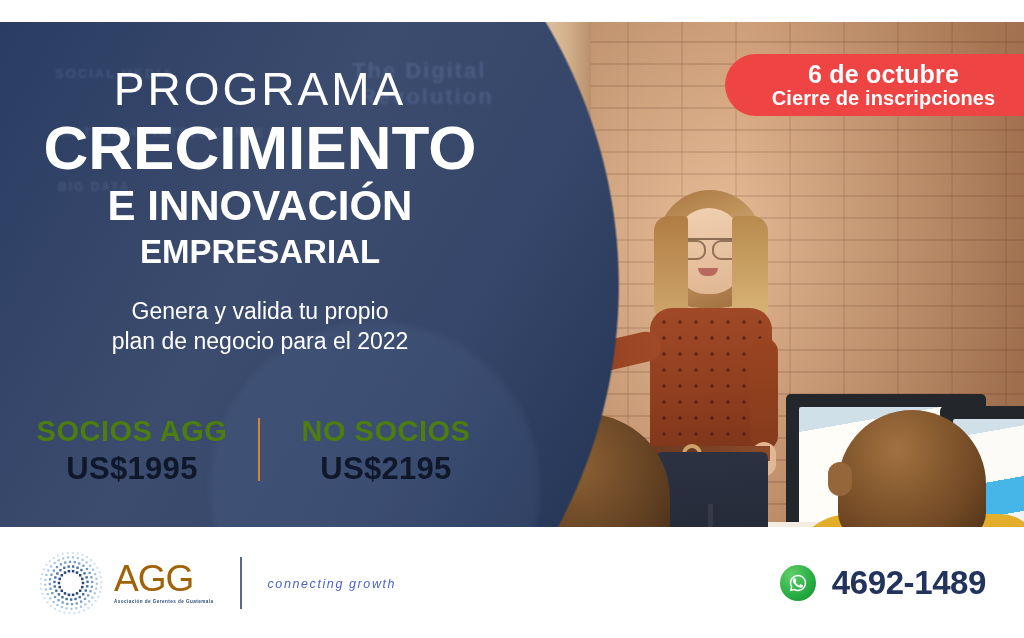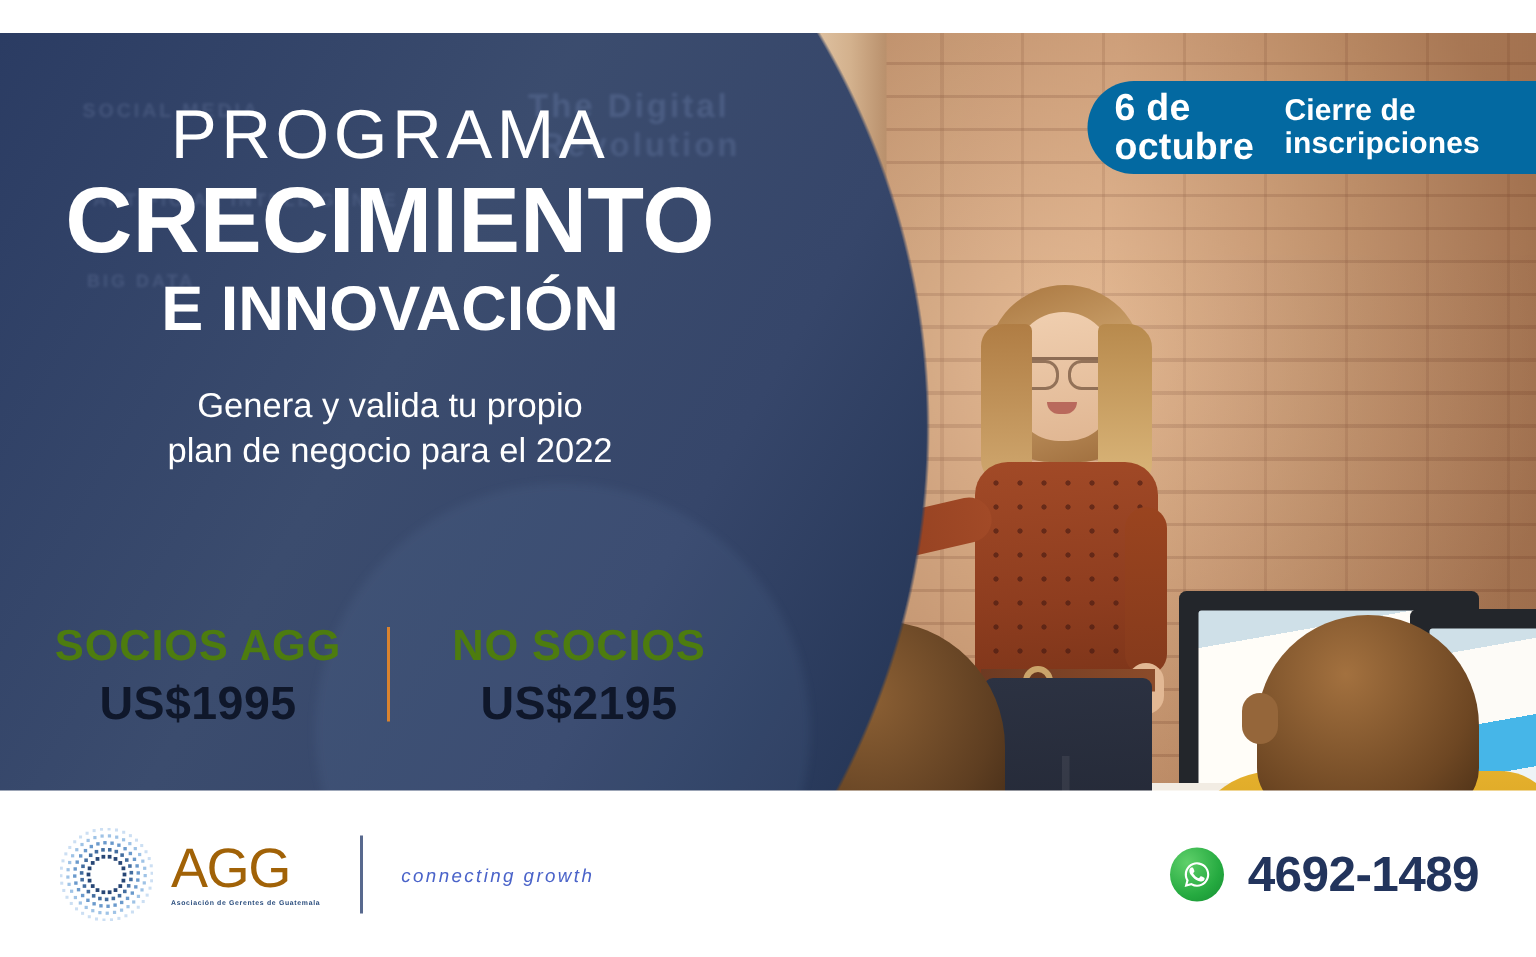--- a/index.html
+++ b/index.html
@@ -157,22 +157,22 @@
   .price-col{ width:50%; text-align:center; }
   .price-col.left{ padding-right:16px; }
   .price-col.right{ padding-left:16px; }
   .p-label{ font-size:29px; font-weight:700; color:#4d7c0f; letter-spacing:.5px; line-height:1.18; }
   .p-value{ margin-top:3px; font-size:31px; font-weight:700; color:#0f172a; letter-spacing:.3px; }
   .p-div{ width:2px; background:#d9832f; margin:4px 0 6px; }
 
   
   .badge{
     position:absolute; left:725px; top:32px; width:299px; height:62px;
-    background:#0369a1; border-radius:31px 0 0 31px;
-    display:flex; flex-direction:row; align-items:center; justify-content:center;
+    background:#ef4444; border-radius:31px 0 0 31px;
+    display:flex; flex-direction:column; align-items:center; justify-content:center;
     color:#fff; padding-left:18px;
   }
   .badge-d1{ font-size:25px; font-weight:700; line-height:1.06; letter-spacing:.2px; }
   .badge-d2{ font-size:20px; font-weight:700; line-height:1.12; letter-spacing:.1px; }
 
   
   .footer{ position:absolute; left:0; top:527px; width:1024px; height:111px;
     background:#fff; display:flex; align-items:center; }
   .f-left{ display:flex; align-items:center; padding-left:40px; }
   .agg-mark{ position:relative; width:62px; height:62px; }
@@ -242,20 +242,21 @@
       <div class="ghost g2">ARTIFICIAL INTELLIGENCE</div>
       <div class="ghost g3">BIG DATA</div>
       <div class="ghost g4">The Digital</div>
       <div class="ghost g5">Revolution</div>
     </div>
 
     <div class="copy">
       <div class="t-programa">PROGRAMA</div>
       <div class="t-crecimiento">CRECIMIENTO</div>
       <div class="t-innov">E INNOVACIÓN</div>
+      <div class="t-empre">EMPRESARIAL</div>
       <div class="t-sub">
         <div>Genera y valida tu propio</div>
         <div>plan de negocio para el 2022</div>
       </div>
     </div>
 
     <div class="prices">
       <div class="price-col left">
         <div class="p-label">SOCIOS AGG</div>
         <div class="p-value">US$1995</div>

